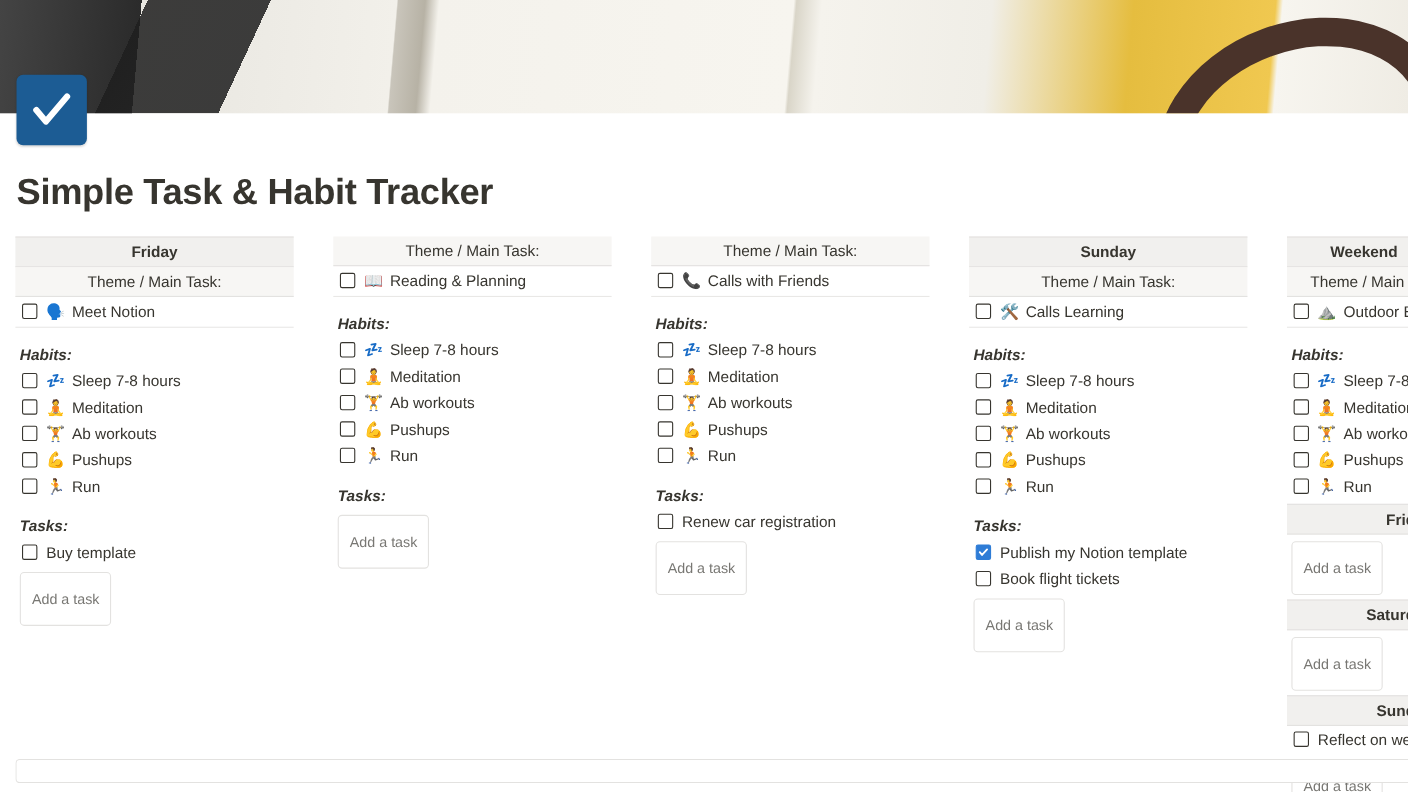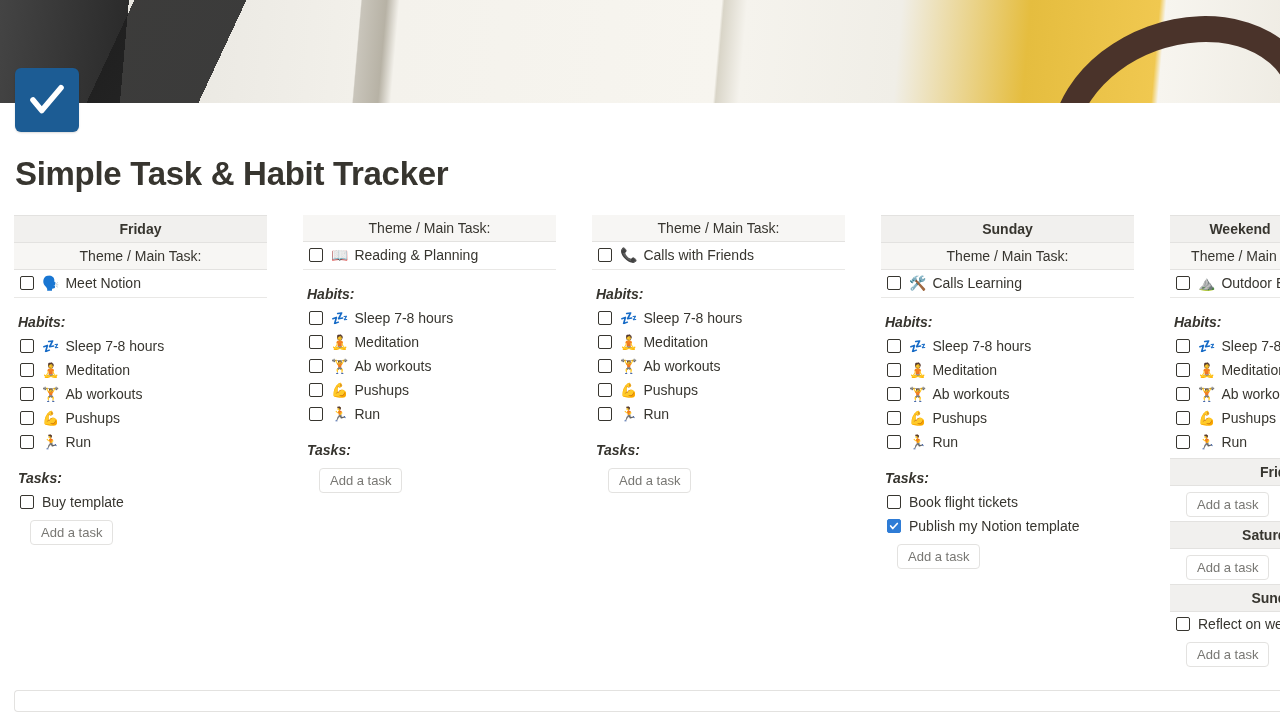--- a/index.html
+++ b/index.html
@@ -121,22 +121,22 @@
     font-size: 14px;
   }
   .habit-row:last-of-type { border-bottom: 1px solid #e9e8e6; padding-bottom: 6px; }
   .add-btn {
     display: inline-block;
     font-size: 13px;
     color: #787773;
     background: #fff;
     border: 1px solid #e3e2e0;
     border-radius: 4px;
-    padding: 4px 10px;
-    margin: 6px 0 0 16px;
+    padding: 16px 10px;
+    margin: 6px 0 0 4px;
     cursor: pointer;
   }
   .weekend-day {
     background: #f1f0ee;
     text-align: right;
     font-size: 14px;
     font-weight: 600;
     padding: 5px 8px;
     border-top: 1px solid #e3e2e0;
     border-bottom: 1px solid #e3e2e0;
@@ -280,20 +280,24 @@
       <span class="emoji">💪</span>
       <span>Pushups</span>
     </div>
     <div class="habit-row">
       <span class="chk"></span>
       <span class="emoji">🏃</span>
       <span>Run</span>
     </div>
       <div class="section-label">Tasks:</div>
       
+    <div class="task-row">
+      <span class="chk"></span>
+      <span>Renew car registration</span>
+    </div>
       <button class="add-btn">Add a task</button>
     </div>
 
     <div class="col">
       <div class="col-header">Sunday</div>
       <div class="col-sub">Theme / Main Task:</div>
       <div class="theme-row">
         <span class="chk"></span>
         <span class="emoji">🛠️</span>
         <span>Calls Learning</span>
@@ -321,30 +325,30 @@
       <span>Pushups</span>
     </div>
     <div class="habit-row">
       <span class="chk"></span>
       <span class="emoji">🏃</span>
       <span>Run</span>
     </div>
       <div class="section-label">Tasks:</div>
       
     <div class="task-row">
-      <span class="chk"></span>
-      <span>Book flight tickets</span>
-    </div>
-    <div class="task-row">
       <span class="chk checked">
           <svg viewBox="0 0 12 12">
             <path d="M2 6l2.5 3L10 3" stroke="#fff" stroke-width="2" fill="none" stroke-linecap="round" stroke-linejoin="round"></path>
           </svg>
         </span>
       <span>Publish my Notion template</span>
+    </div>
+    <div class="task-row">
+      <span class="chk"></span>
+      <span>Book flight tickets</span>
     </div>
       <button class="add-btn">Add a task</button>
     </div>
 
   <div class="col weekend">
     <div class="col-header">Weekend</div>
     <div class="col-sub" style="text-align:center;white-space:nowrap;overflow:hidden;">Theme / Main T</div>
     <div class="theme-row" style="white-space:nowrap;overflow:hidden;">
       <span class="chk"></span>
       <span class="emoji">⛰️</span>

